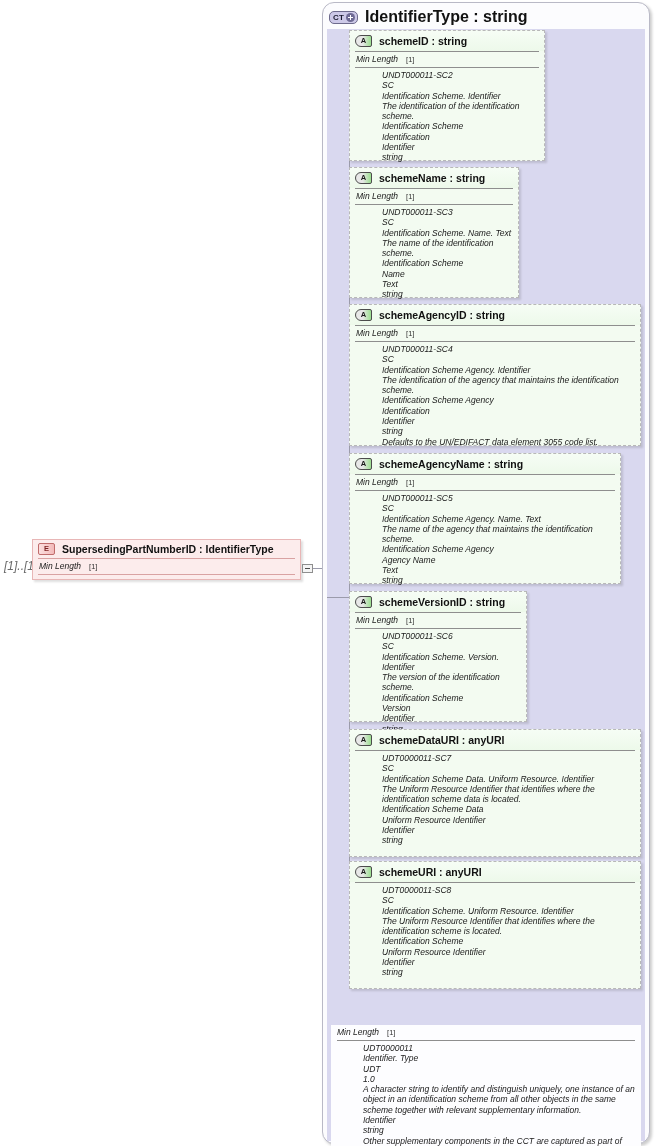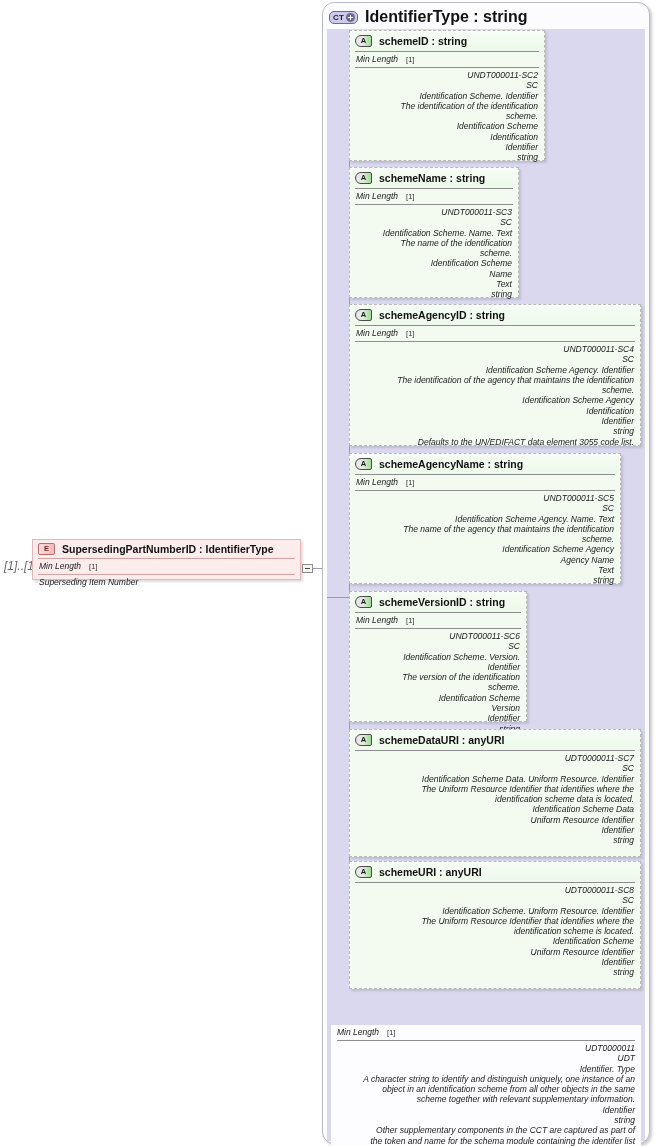--- a/index.html
+++ b/index.html
@@ -18,21 +18,20 @@
   .facet-val{font-style:normal;font-size:7.5px;color:#333;}
 
   
   #ct-container{
     position:absolute;left:322px;top:2px;width:328px;height:1142px;
     background:#fcfcfe;
     border:1px solid #b9b9c6;
     border-radius:12px;
     box-shadow:2px 2px 3px rgba(0,0,0,0.20);
     box-sizing:border-box;
-    text-align:right;
   }
   #ct-header{
     position:absolute;left:6px;top:4px;height:20px;
     display:flex;align-items:center;gap:7px;
   }
   .ct-badge{
     display:inline-flex;align-items:center;gap:2px;
     background:#cdc9e8;border:1px solid #6d6a8c;border-radius:5px;
     height:13px;padding:0 2px 0 3px;box-sizing:border-box;
   }
@@ -150,23 +149,20 @@
     <span id="elem-name">SupersedingPartNumberID : IdentifierType</span>
   </div>
   <div class="e-sep"></div>
   <div id="elem-facets">
     <div class="facet-row">
       <span class="facet-name">Min Length</span>
       <span class="facet-val">[1]</span>
     </div>
   </div>
   <div class="e-sep"></div>
-  <div id="elem-doc">
-    <div class="doc-line">Superseding Item Number</div>
-  </div>
 </div>
 
 <div id="conn-box"></div>
 <div id="conn-line"></div>
 <div id="conn-vert"></div>
 
 <div id="ct-container">
 
   <div id="ct-header">
     <span class="ct-badge">
@@ -345,22 +341,23 @@
       </div>
 
     <div id="type-detail">
       <div class="facet-row">
         <span class="facet-name">Min Length</span>
         <span class="facet-val">[1]</span>
       </div>
       <div class="detail-sep"></div>
       <div class="attr-docs" id="type-detail-docs">
           <div class="doc-line">UDT0000011</div>
+          <div class="doc-line">Identifier. Type</div>
           <div class="doc-line">UDT</div>
-          <div class="doc-line">Identifier. Type</div>
+          <div class="doc-line">1.0</div>
           <div class="doc-line">A character string to identify and distinguish uniquely, one instance of an object in an identification scheme from all other objects in the same scheme together with relevant supplementary information.</div>
           <div class="doc-line">Identifier</div>
           <div class="doc-line">string</div>
           <div class="doc-line">Other supplementary components in the CCT are captured as part of the token and name for the schema module containing the identifer list and thus, are not declared as attributes.</div>
         </div>
     </div>
   </div>
 </div>
 
 </body></html>

